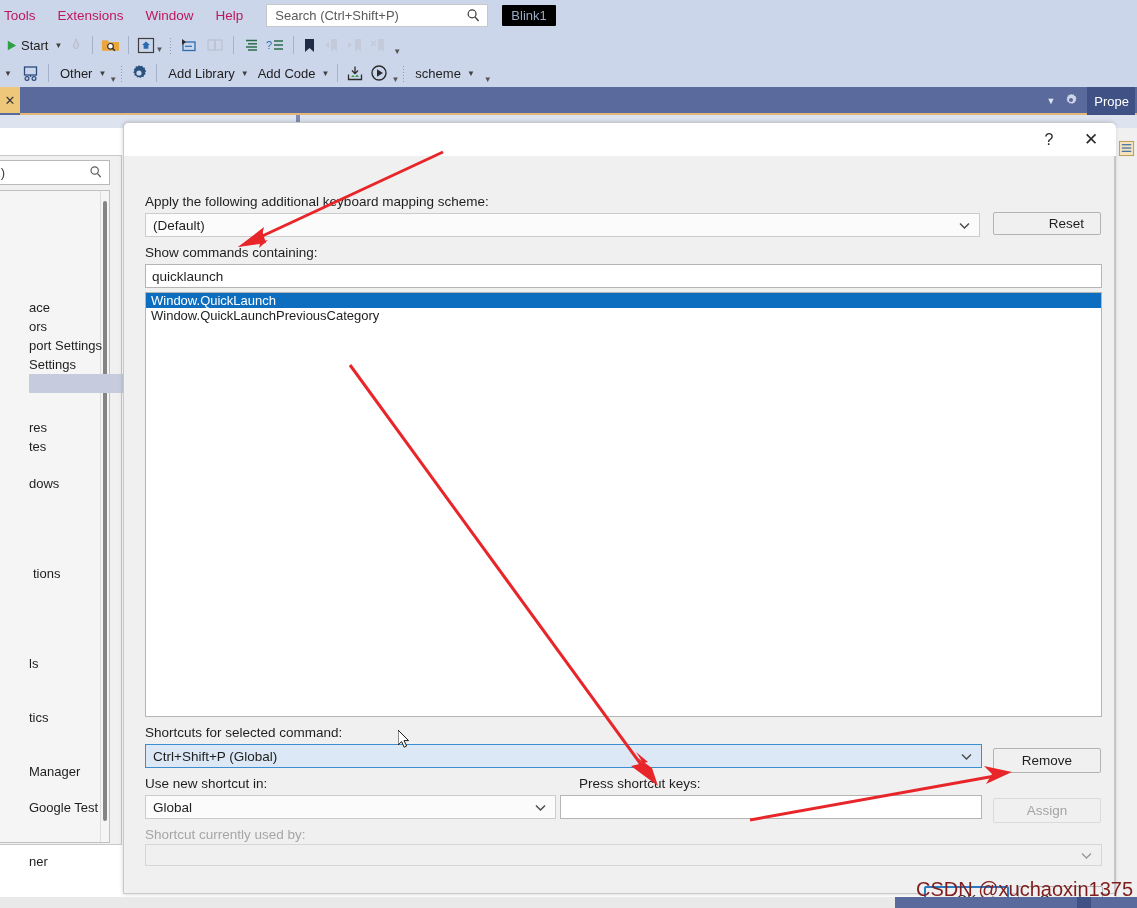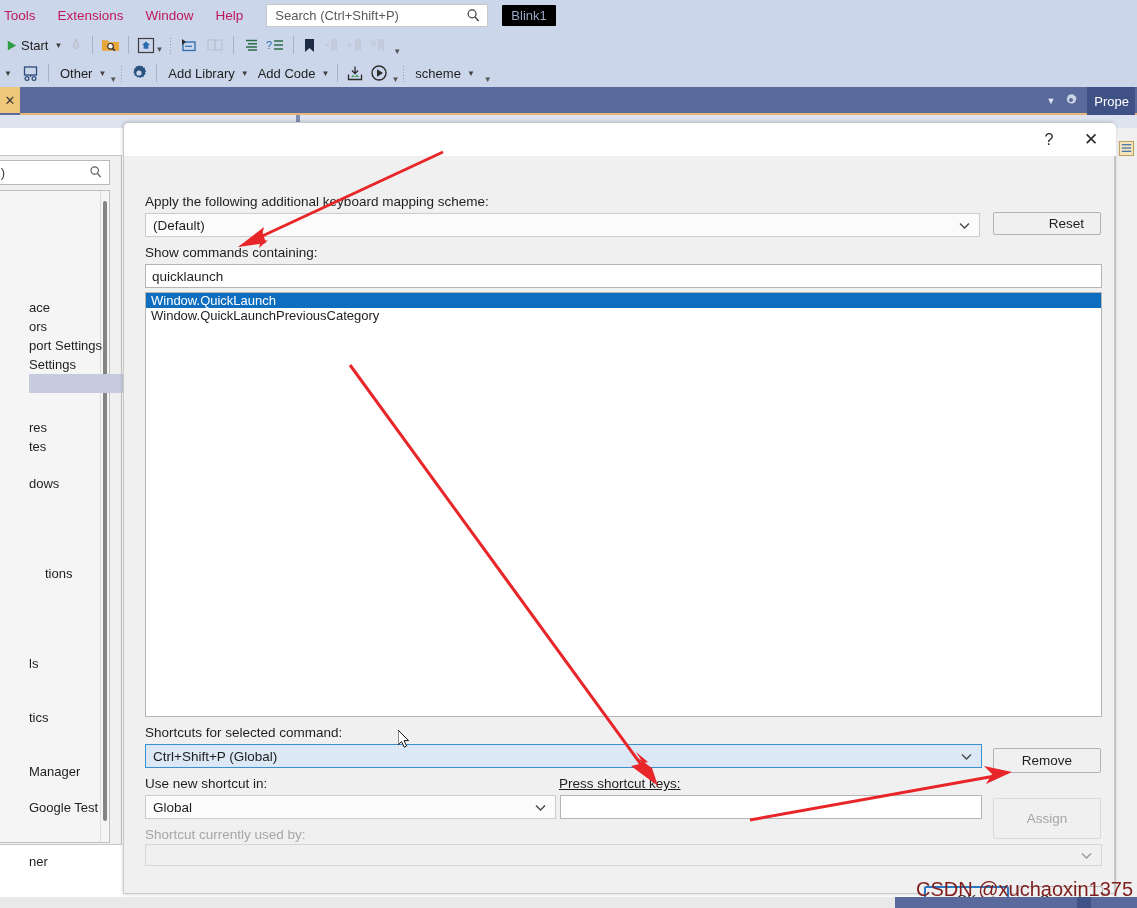--- a/index.html
+++ b/index.html
@@ -424,21 +424,21 @@
       </div>
       <div class="opt-item" style="position: absolute; left: 0px; top: 418px; width: 111px;">
         <span>res</span>
       </div>
       <div class="opt-item" style="position: absolute; left: 0px; top: 437px; width: 100px;">
         <span>tes</span>
       </div>
       <div class="opt-item" style="position: absolute; left: 0px; top: 474px; width: 120px;">
         <span>dows</span>
       </div>
-      <div class="opt-item" style="position: absolute; left: 16px; top: 564px; width: 136px;">
+      <div class="opt-item" style="position: absolute; left: 4px; top: 564px; width: 136px;">
         <span>tions</span>
       </div>
       <div class="opt-item" style="position: absolute; left: 0px; top: 654px; width: 120px;">
         <span>ls</span>
       </div>
       <div class="opt-item" style="position: absolute; left: 0px; top: 708px; width: 120px;">
         <span>tics</span>
       </div>
       <div class="opt-item" style="position: absolute; left: 0px; top: 762px; width: 120px;">
         <span>Manager</span>
@@ -515,27 +515,27 @@
 
       <div class="combo" style="left:21px; top:639px; width:411px; height:24px;">
         <span class="cval">Global</span>
         <span class="arrow">
           <svg width="11" height="7" viewBox="0 0 11 7">
               <polyline points="1,1 5.5,5.6 10,1" fill="none" stroke="#4a4a4a" stroke-width="1.4"></polyline>
             </svg>
         </span>
       </div>
 
-      <div class="lbl" style="left:435px; top:620px;text-decoration:underline;">Press shortcut keys:</div>
+      <div class="lbl" style="left:455px; top:620px;">Press shortcut keys:</div>
 
       <div class="txtbox" style="left:436px; top:639px; width:422px; height:24px;">
         <span class="tval"></span>
       </div>
 
-      <div class="btn disabled" style="left:869px; top:642px; width:108px; height:41px;">
+      <div class="btn disabled" style="left:869px; top:642px; width:108px; height:25px;">
         <span>Assign</span>
       </div>
 
       <div class="lbl dim" style="left:21px; top:671px;">Shortcut currently used by:</div>
 
       <div class="combo" style="left:21px; top:688px; width:957px; height:22px; background:#f0f0f0; border:1px solid #d6d6d6;">
         <span class="cval"></span>
         <span class="arrow">
           <svg width="11" height="7" viewBox="0 0 11 7">
               <polyline points="1,1 5.5,5.6 10,1" fill="none" stroke="#9a9a9a" stroke-width="1.4"></polyline>

